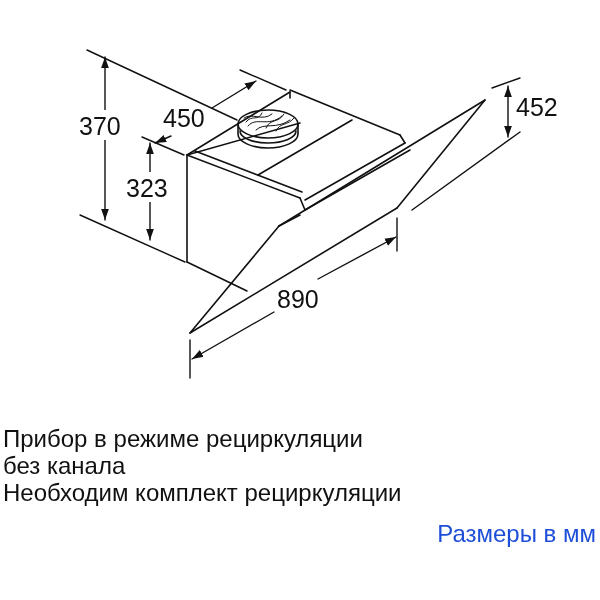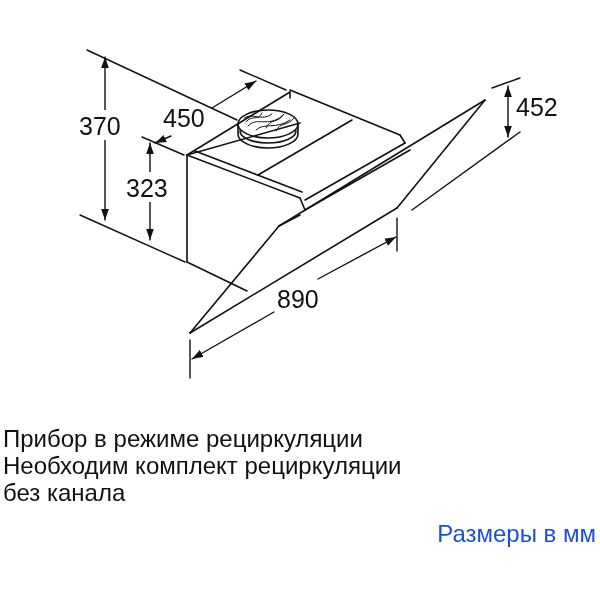--- a/index.html
+++ b/index.html
@@ -115,17 +115,17 @@
 
   <text class="dim-label" x="163" y="127">450</text>
 
   <text class="dim-label" x="277" y="308">890</text>
 
   <text class="dim-label" x="516" y="116">452</text>
 </svg>
 
 <div class="caption">
   <div>Прибор в режиме рециркуляции</div>
+  <div>без канала</div>
   <div>Необходим комплект рециркуляции</div>
-  <div>без канала</div>
 </div>
 
 <div class="units">Размеры в мм</div>
 
 </body></html>

